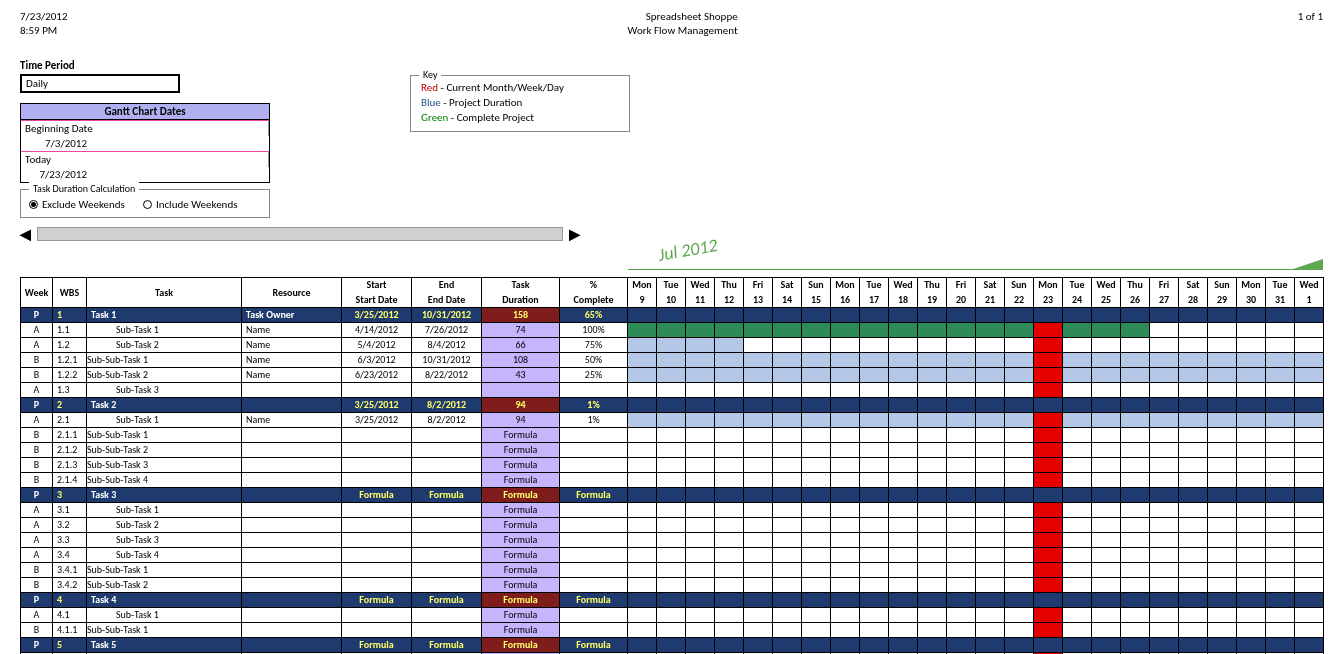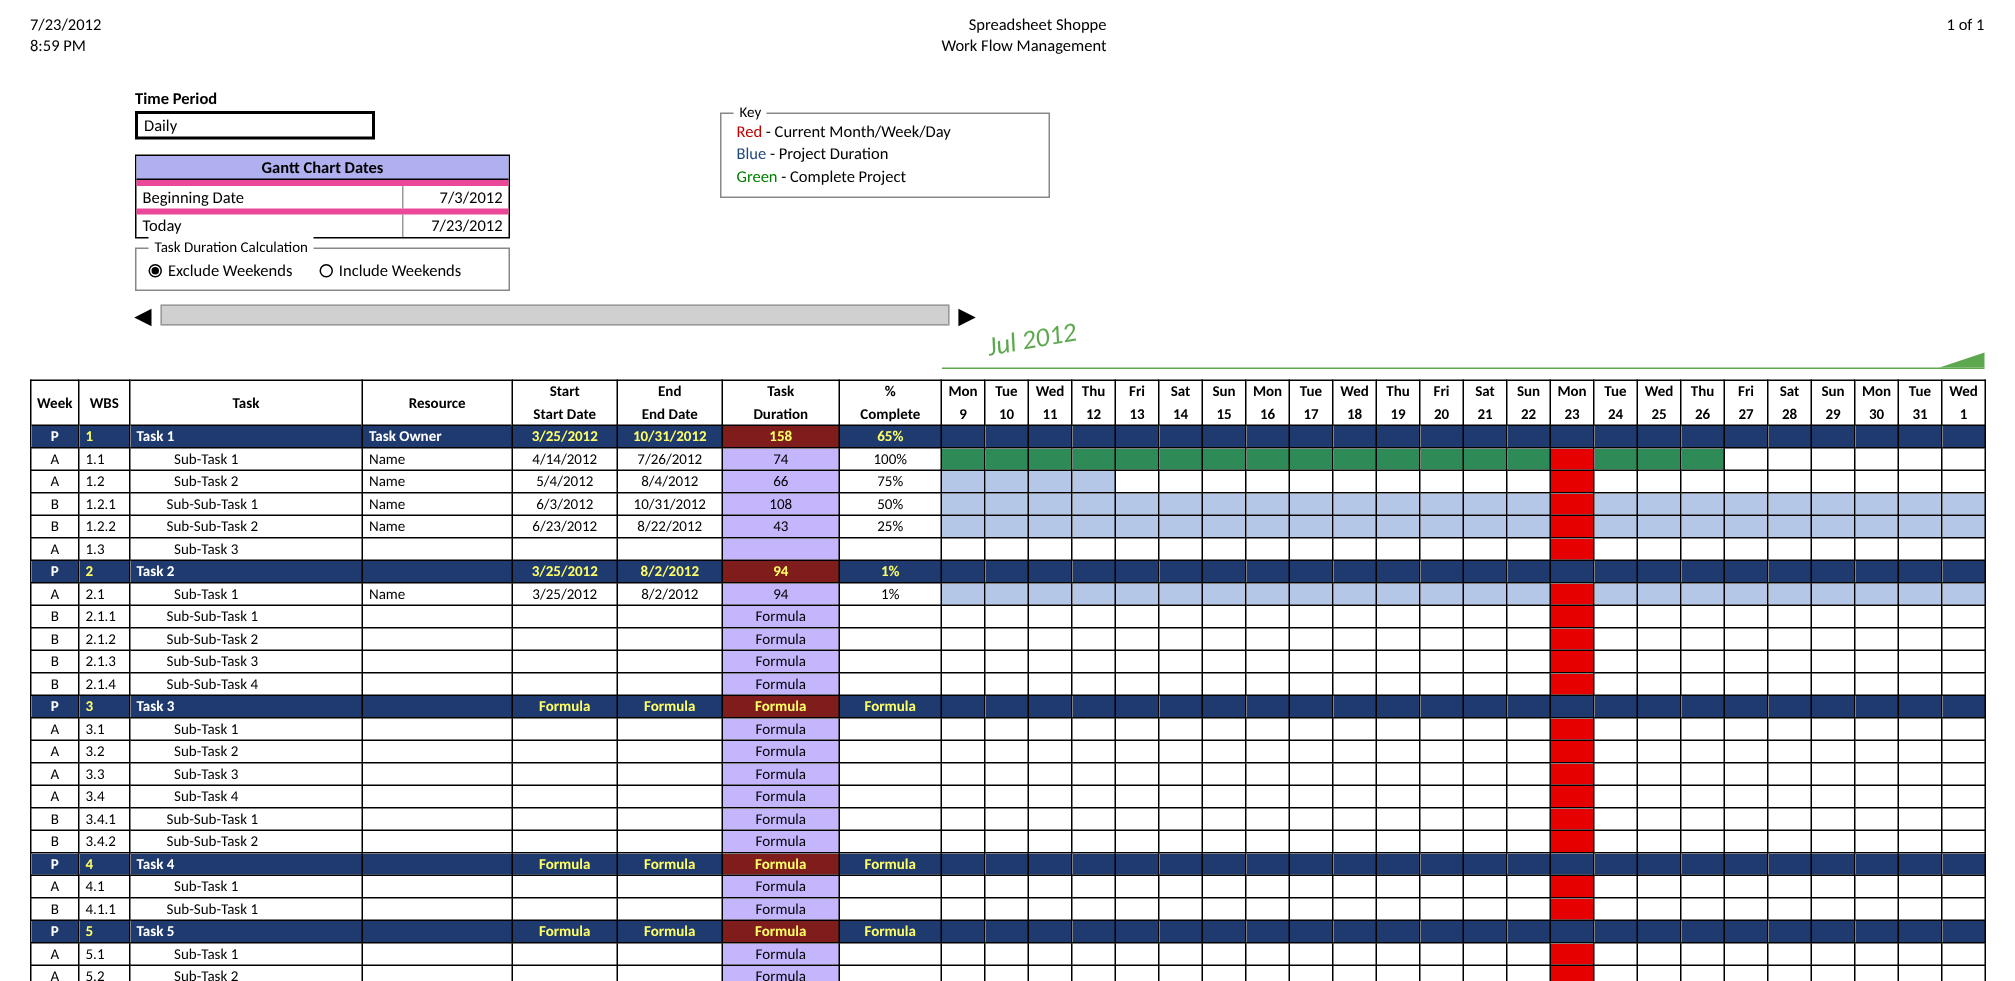--- a/index.html
+++ b/index.html
@@ -1,27 +1,27 @@
 <!DOCTYPE html>
 <html><head>
 <meta charset="utf-8">
 <style>
 * { box-sizing: border-box; margin: 0; padding: 0; }
 body { font-family: Calibri, Arial, sans-serif; font-size: 11px; background: #fff; color: #000; padding: 10px 20px; width: 1343px; }
 .header-top { display: flex; justify-content: space-between; margin-bottom: 20px; }
 .header-left, .header-center, .header-right { line-height: 1.3; }
 .header-center { text-align: right; }
 .header-right { text-align: left; }
-.controls { display: flex; align-items: flex-start; gap: 140px; margin-bottom: 10px; margin-left: 70px;}
+.controls { display: flex; align-items: flex-start; gap: 140px; margin-bottom: 10px; }
 .left-controls { width: 250px; }
 .tp-label { font-weight: bold; margin-bottom: 2px; }
 .tp-box { border: 2px solid #000; padding: 1px 4px; background: #fff; width: 160px; margin-bottom: 10px;}
 .section-box { border: 1px solid #000; }
 .gantt-dates-header { background: #b0b0f0; text-align: center; font-weight: bold; padding: 1px; border-bottom:1px solid #000;}
-.gantt-dates-row { display: flex; border-top: 4px solid #ec4899; }
+.gantt-dates-row { display: flex; border-top: 1px solid #ec4899; flex-direction: column; }
 .gantt-dates-row:first-of-type{border-top:none;}
 .gantt-dates-row > div { padding: 1px 4px; }
 .gantt-dates-row > div:first-child { flex: 1; border-right:1px solid #999;}
 .gantt-dates-row > div:last-child { width: 70px; text-align: right; }
 .fieldset-box { border: 1px solid #888; padding: 4px 8px 6px 8px; position: relative; margin-top:6px;}
 .fieldset-legend { position: absolute; top: -8px; left: 8px; background: #fff; padding: 0 4px; font-size: 10px;}
 .radio-row { display: flex; gap: 18px; align-items:center; padding-top:4px;}
 .radio-opt { display: flex; align-items: center; gap: 4px; }
 .radio-circle { width: 9px; height: 9px; border: 1px solid #000; border-radius: 50%; display: inline-flex; align-items:center; justify-content:center;}
 .radio-dot { width: 5px; height: 5px; background: #000; border-radius: 50%; }
@@ -35,21 +35,21 @@
 .month-line { position:absolute; left:0; right:0; top:16px; height:1px; background:#5da84e;}
 .month-wedge{position:absolute; right:0; top:6px; width:0;height:0;border-left:30px solid transparent; border-bottom:10px solid #5da84e;}
 table { border-collapse: collapse; width: 100%; table-layout:fixed;}
 th, td { border: 1px solid #000; padding: 0; font-size: 10px; height: 15px; overflow:hidden; white-space:nowrap;}
 th { font-weight: bold; background:#fff;}
 .col-level{width:32px;} .col-wbs{width:34px;} .col-task{width:155px;} .col-res{width:100px;}
 .col-start{width:70px;} .col-end{width:70px;} .col-dur{width:78px;} .col-comp{width:68px;}
 .col-day{width:29px;}
 td.pl1{padding-left:4px;}
 td.pl2{padding-left:29px;}
-td.pl3{padding-left:24px;}
+td.pl3{}
 td.c{text-align:center;}
 tr.parent td { background:#1f3a6e; color:#fff; font-weight:bold;}
 tr.parent td.y{color:#ffff66;}
 .dur-cell{background:#c4b5fd; text-align:center;}
 tr.parent .dur-cell{background:#7f1d1d;}
 .gantt-cell{padding:0;}
 .g-green{background:#2e8b57;}
 .g-blue{background:#b4c7e7;}
 .g-red{background:#e60000;}
 .thead-row1 th{border-bottom:none;}

